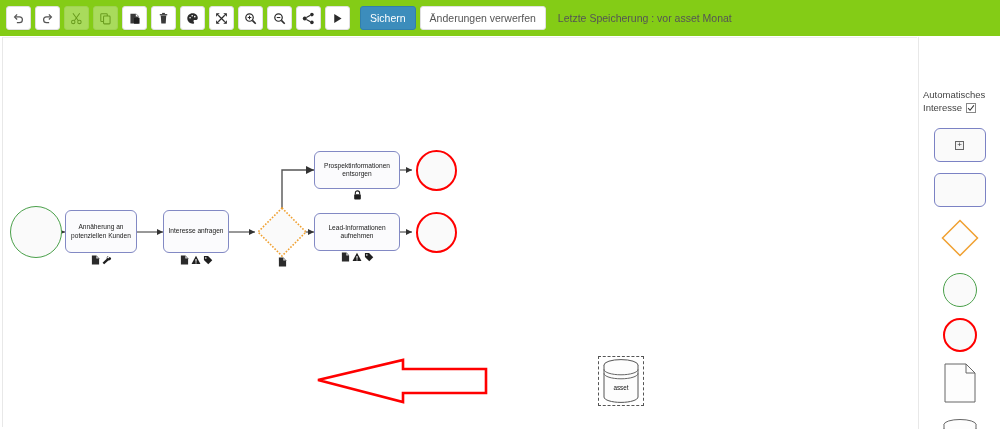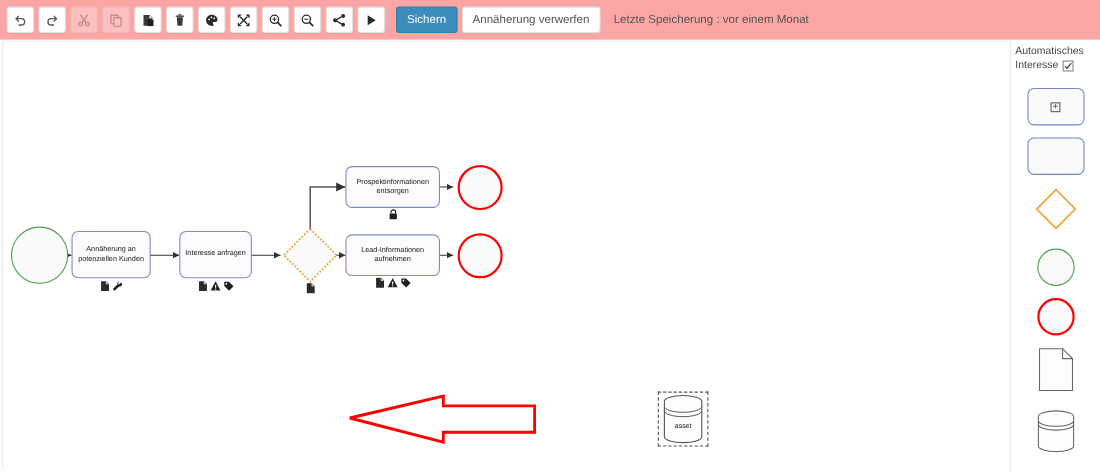--- a/index.html
+++ b/index.html
@@ -9,21 +9,21 @@
     overflow: hidden;
     background: #ffffff;
     font-family: "Liberation Sans", sans-serif;
   }
 
   #app { position: relative; width: 1000px; height: 429px; background:#fff; }
 
   
   #toolbar {
     position: absolute; left: 0; top: 0; width: 1000px; height: 36px;
-    background: #fca5a5;
+    background: #84cc16;
     display: flex; align-items: center;
     padding-left: 6px;
     gap: 4px;
     white-space: nowrap;
   }
   .tbtn {
     height: 24px; min-width: 24px;
     border: 1px solid #e0e0e0;
     border-radius: 3px;
     background: #ffffff;
@@ -114,20 +114,21 @@
   #palette {
     position: absolute; left: 918px; top: 37px;
     width: 82px; height: 392px;
     background: #ffffff;
     border-left: 1px solid #e8e8e8;
     padding-top: 3px;
   }
   .pal-head {
     font-size: 9.5px; color: #444; line-height: 13px;
     padding-left: 4px;
+    margin-top: 48px;
   }
   .pal-head .row2 { display:flex; align-items:center; gap:4px; }
   .chk {
     width: 10px; height: 10px;
     border: 1px solid #888; background:#fff;
     display:inline-flex; align-items:center; justify-content:center;
     cursor: pointer;
   }
   .chk svg { display:block; }
   .pal-items {
@@ -251,23 +252,23 @@
 
     <div class="tbtn" title="Abspielen">
       <svg width="13" height="13" viewBox="0 0 16 16">
           <path d="M4 2.4 13 8l-9 5.6z" fill="#2b2b2b"></path>
         </svg>
     </div>
 
     <div class="tsep"></div>
 
     <div class="tbtn-text primary">Sichern</div>
-    <div class="tbtn-text">Annäherung verwerfen</div>
-
-    <div id="save-status">Letzte Speicherung : vor einem Monat</div>
+    <div class="tbtn-text">Änderungen verwerfen</div>
+
+    <div id="save-status">Letzte Speicherung : vor asset Monat</div>
   </div>
 
   <div id="canvas">
 
     <svg id="canvas-svg" width="915" height="390">
       <defs>
         <marker id="arrow" markerWidth="7" markerHeight="7" refX="6" refY="3" orient="auto">
           <path d="M0 0 L6 3 L0 6 z" fill="#333"></path>
         </marker>
       </defs>

